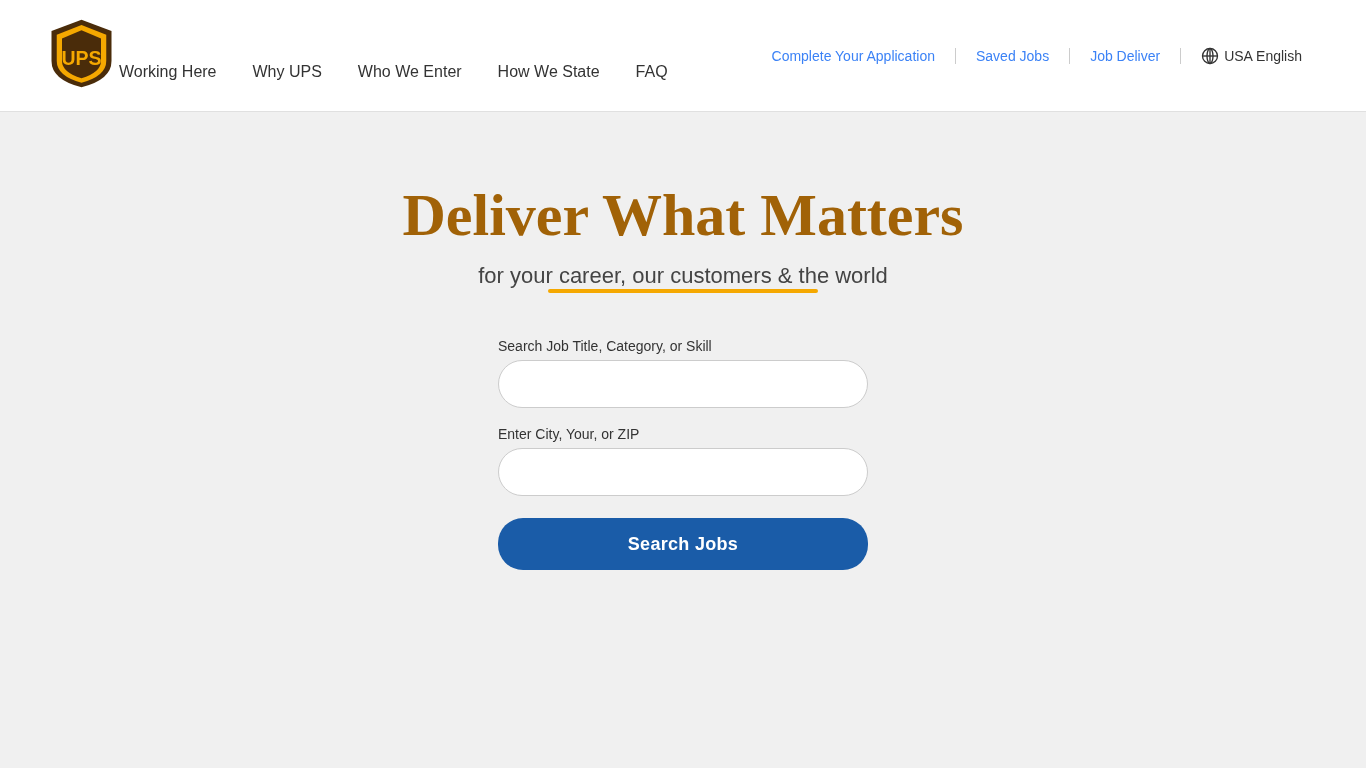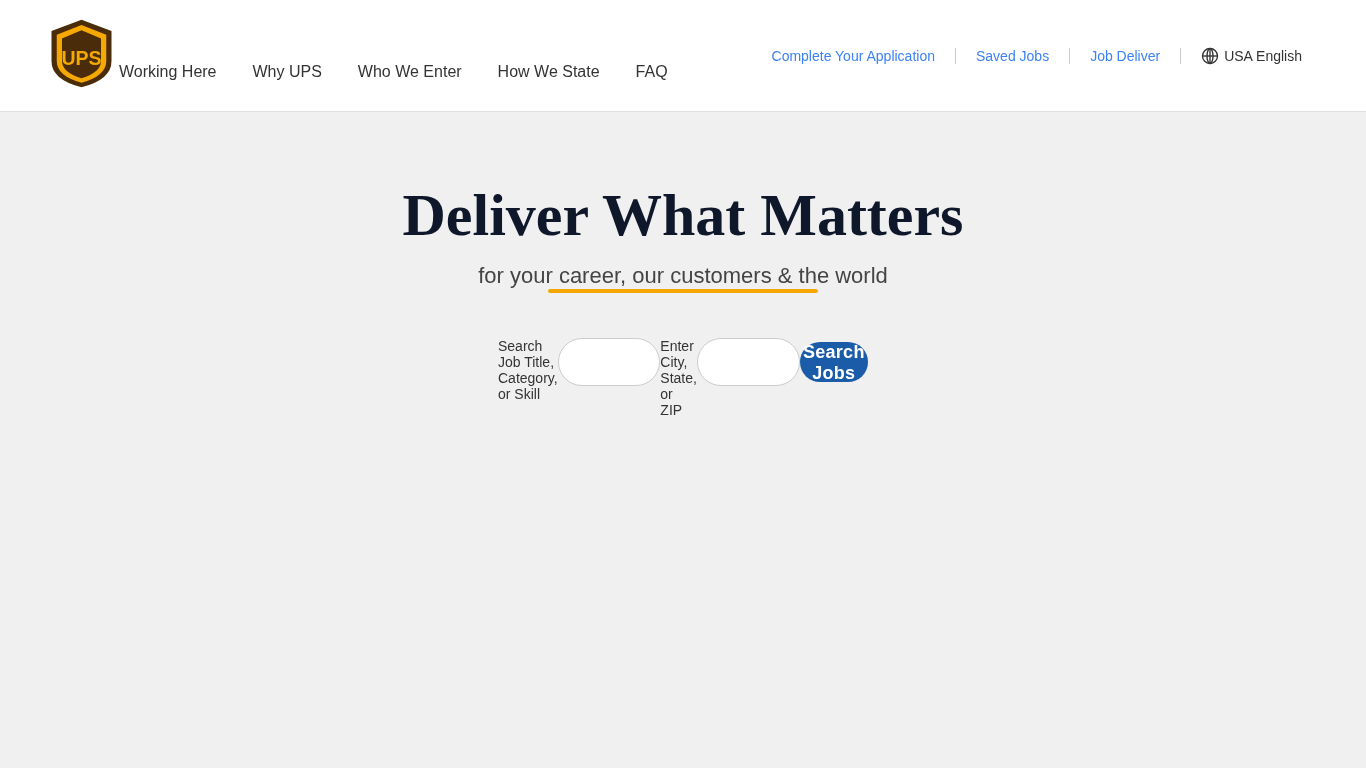--- a/index.html
+++ b/index.html
@@ -85,21 +85,21 @@
       min-height: 680px;
       display: flex;
       flex-direction: column;
       align-items: center;
       padding-top: 70px;
     }
 
     .hero-title {
       font-size: 60px;
       font-weight: 900;
-      color: #0f172a;
+      color: #a16207;
       text-align: left;
       font-family: Georgia, 'Times New Roman', serif;
       line-height: 1.1;
       margin-bottom: 15px;
     }
 
     .hero-subtitle {
       font-size: 22px;
       color: #444444;
       text-align: center;
@@ -110,21 +110,21 @@
       width: 270px;
       height: 4px;
       background: #f5a800;
       border-radius: 2px;
       margin-bottom: 45px;
     }
 
     .search-section {
       width: 370px;
       display: flex;
-      flex-direction: row;
+      flex-direction: column;
       gap: 0;
     }
 
     .search-label {
       font-size: 14px;
       color: #333333;
       margin-bottom: 6px;
     }
 
     .search-input {
@@ -135,21 +135,21 @@
       padding: 0 20px;
       font-size: 15px;
       color: #333333;
       background: #ffffff;
       outline: none;
       margin-bottom: 18px;
     }
 
     .search-button {
       width: 100%;
-      height: 40px;
+      height: 52px;
       background: #1a5ca8;
       color: #ffffff;
       border: none;
       border-radius: 25px;
       font-size: 18px;
       font-weight: 600;
       cursor: pointer;
       margin-top: 4px;
       letter-spacing: 0.3px;
     }
@@ -216,20 +216,20 @@
   <h1 class="hero-title">Deliver What Matters</h1>
   <p class="hero-subtitle">for your career, our customers &amp; the world</p>
 
   <div class="divider-line"></div>
 
   <div class="search-section">
 
     <label class="search-label">Search Job Title, Category, or Skill</label>
     <input type="text" class="search-input" placeholder="" style="">
 
-    <label class="search-label">Enter City, State, or ZIP</label>
+    <label class="search-label">Enter City, Your, or ZIP</label>
     <input type="text" class="search-input" placeholder="" style="">
 
     <button class="search-button">Search Jobs</button>
   </div>
 
 
 </main>
 
 </body></html>

